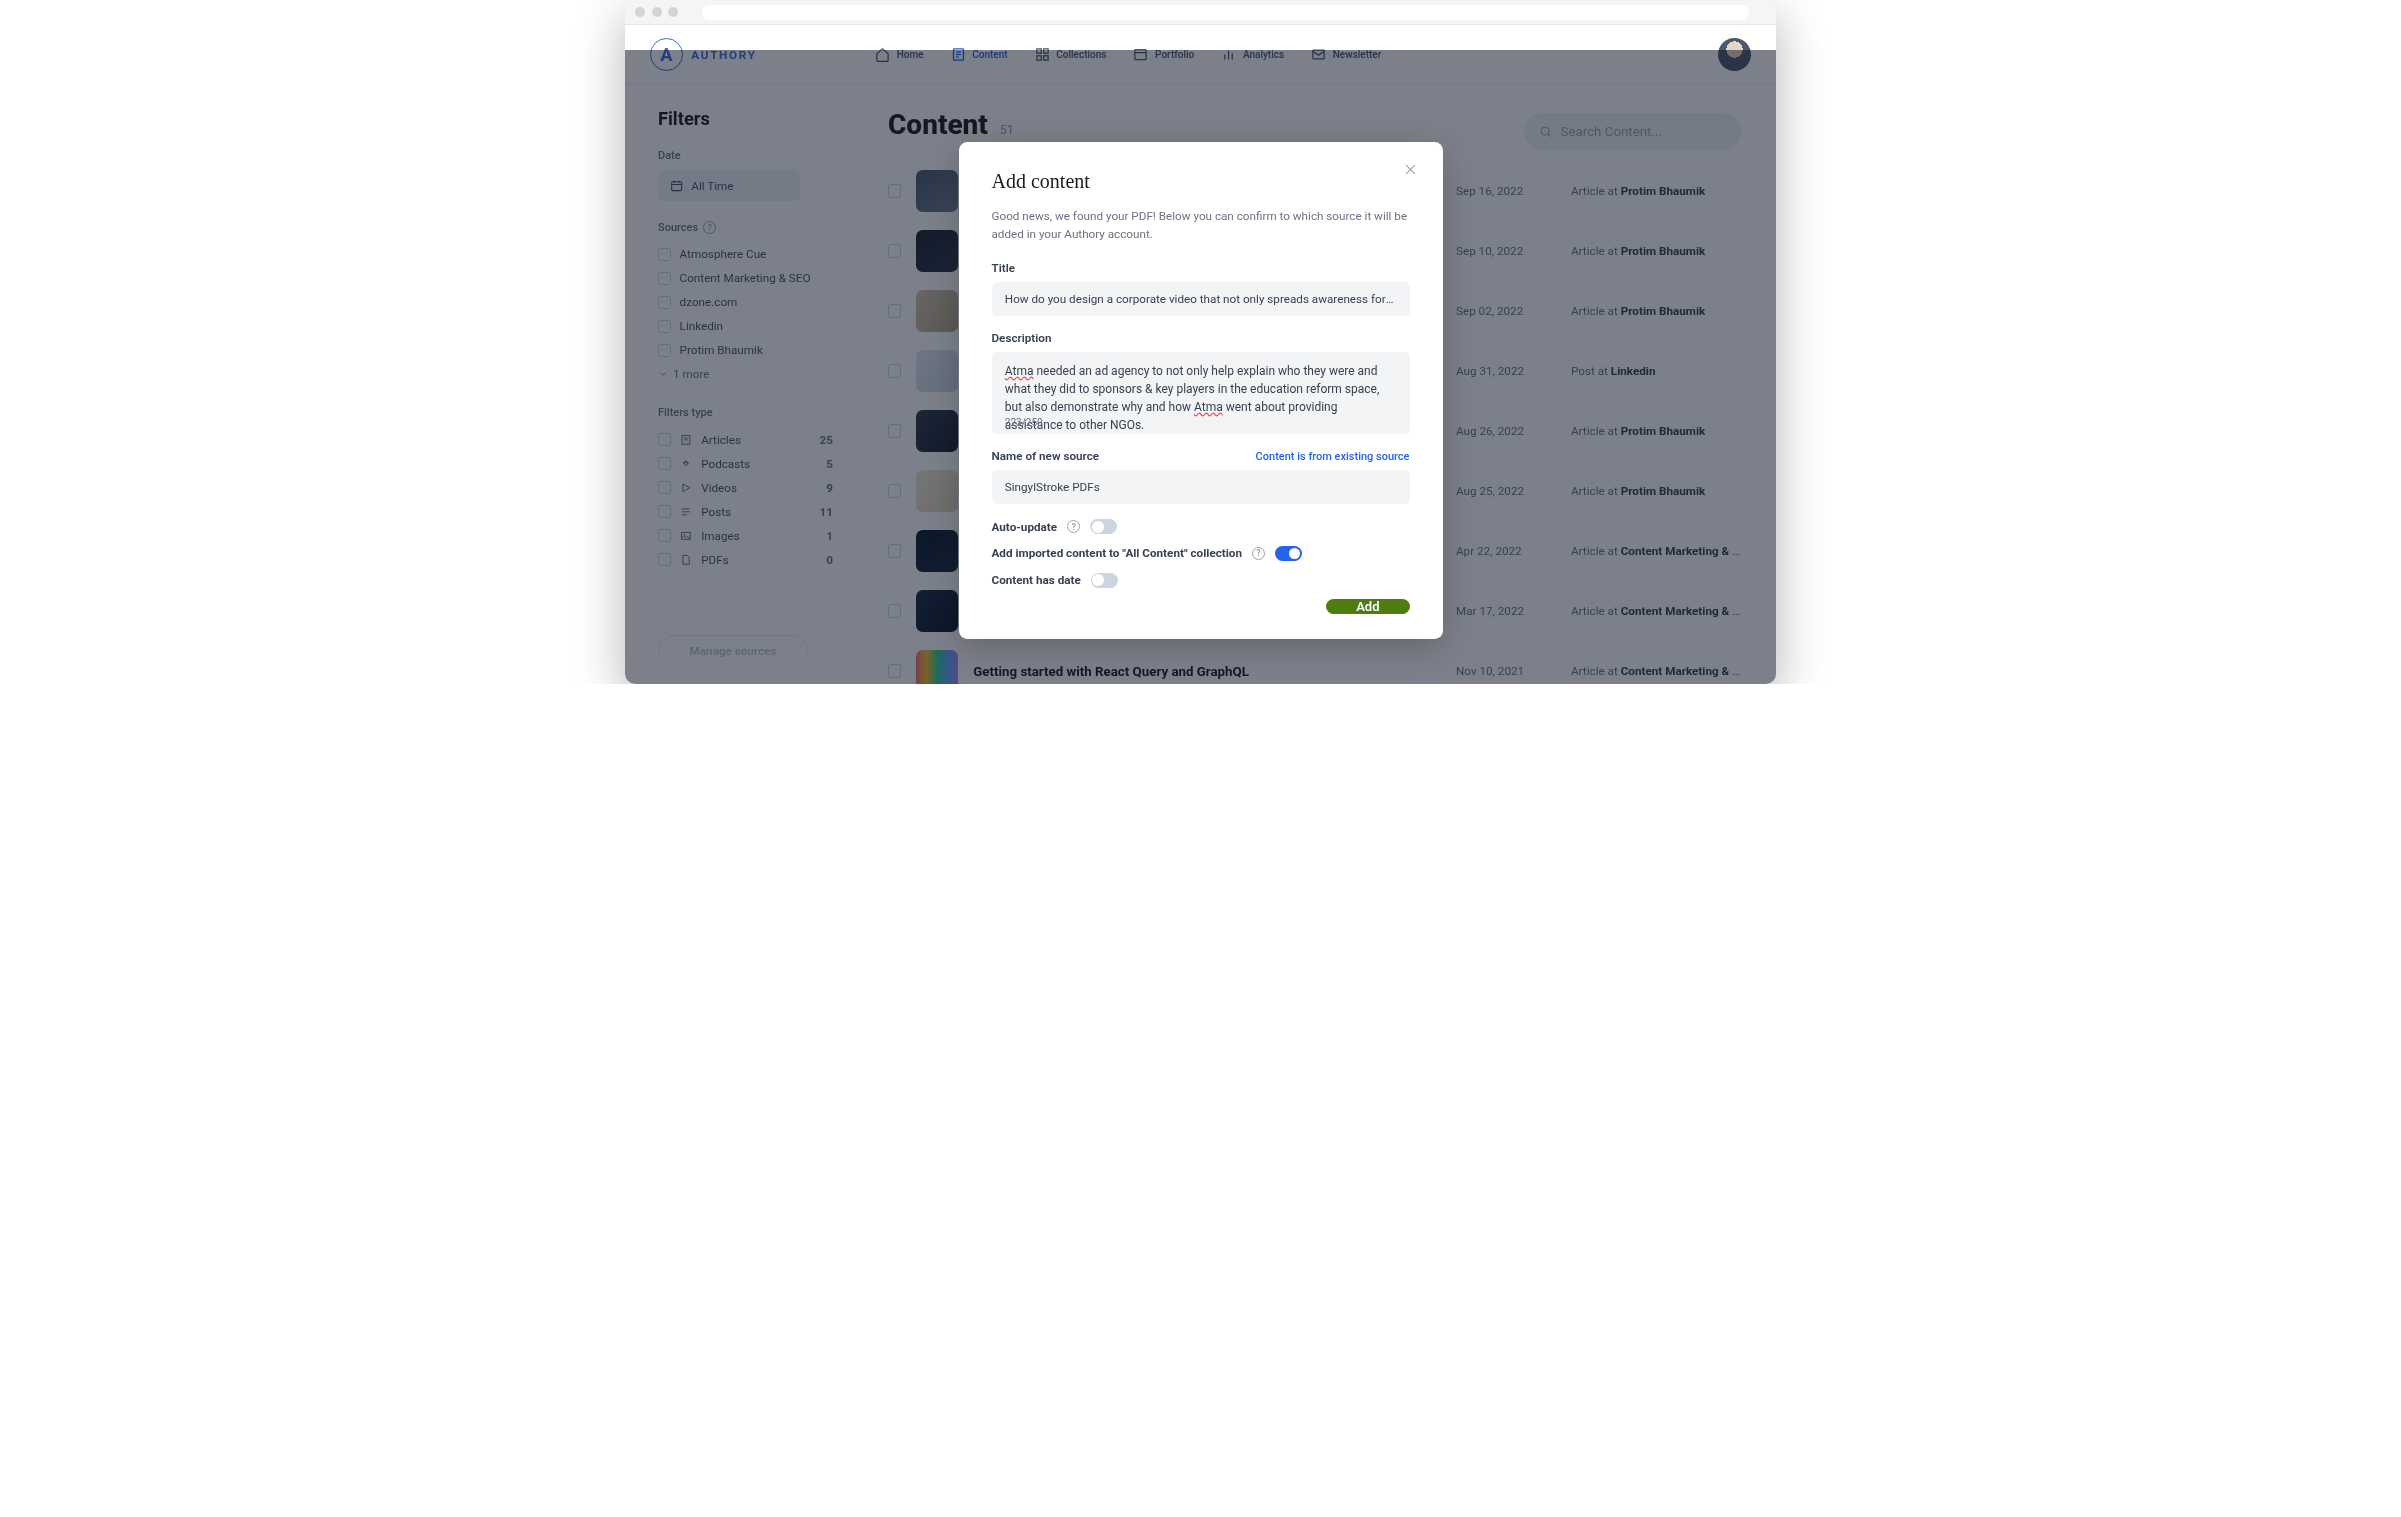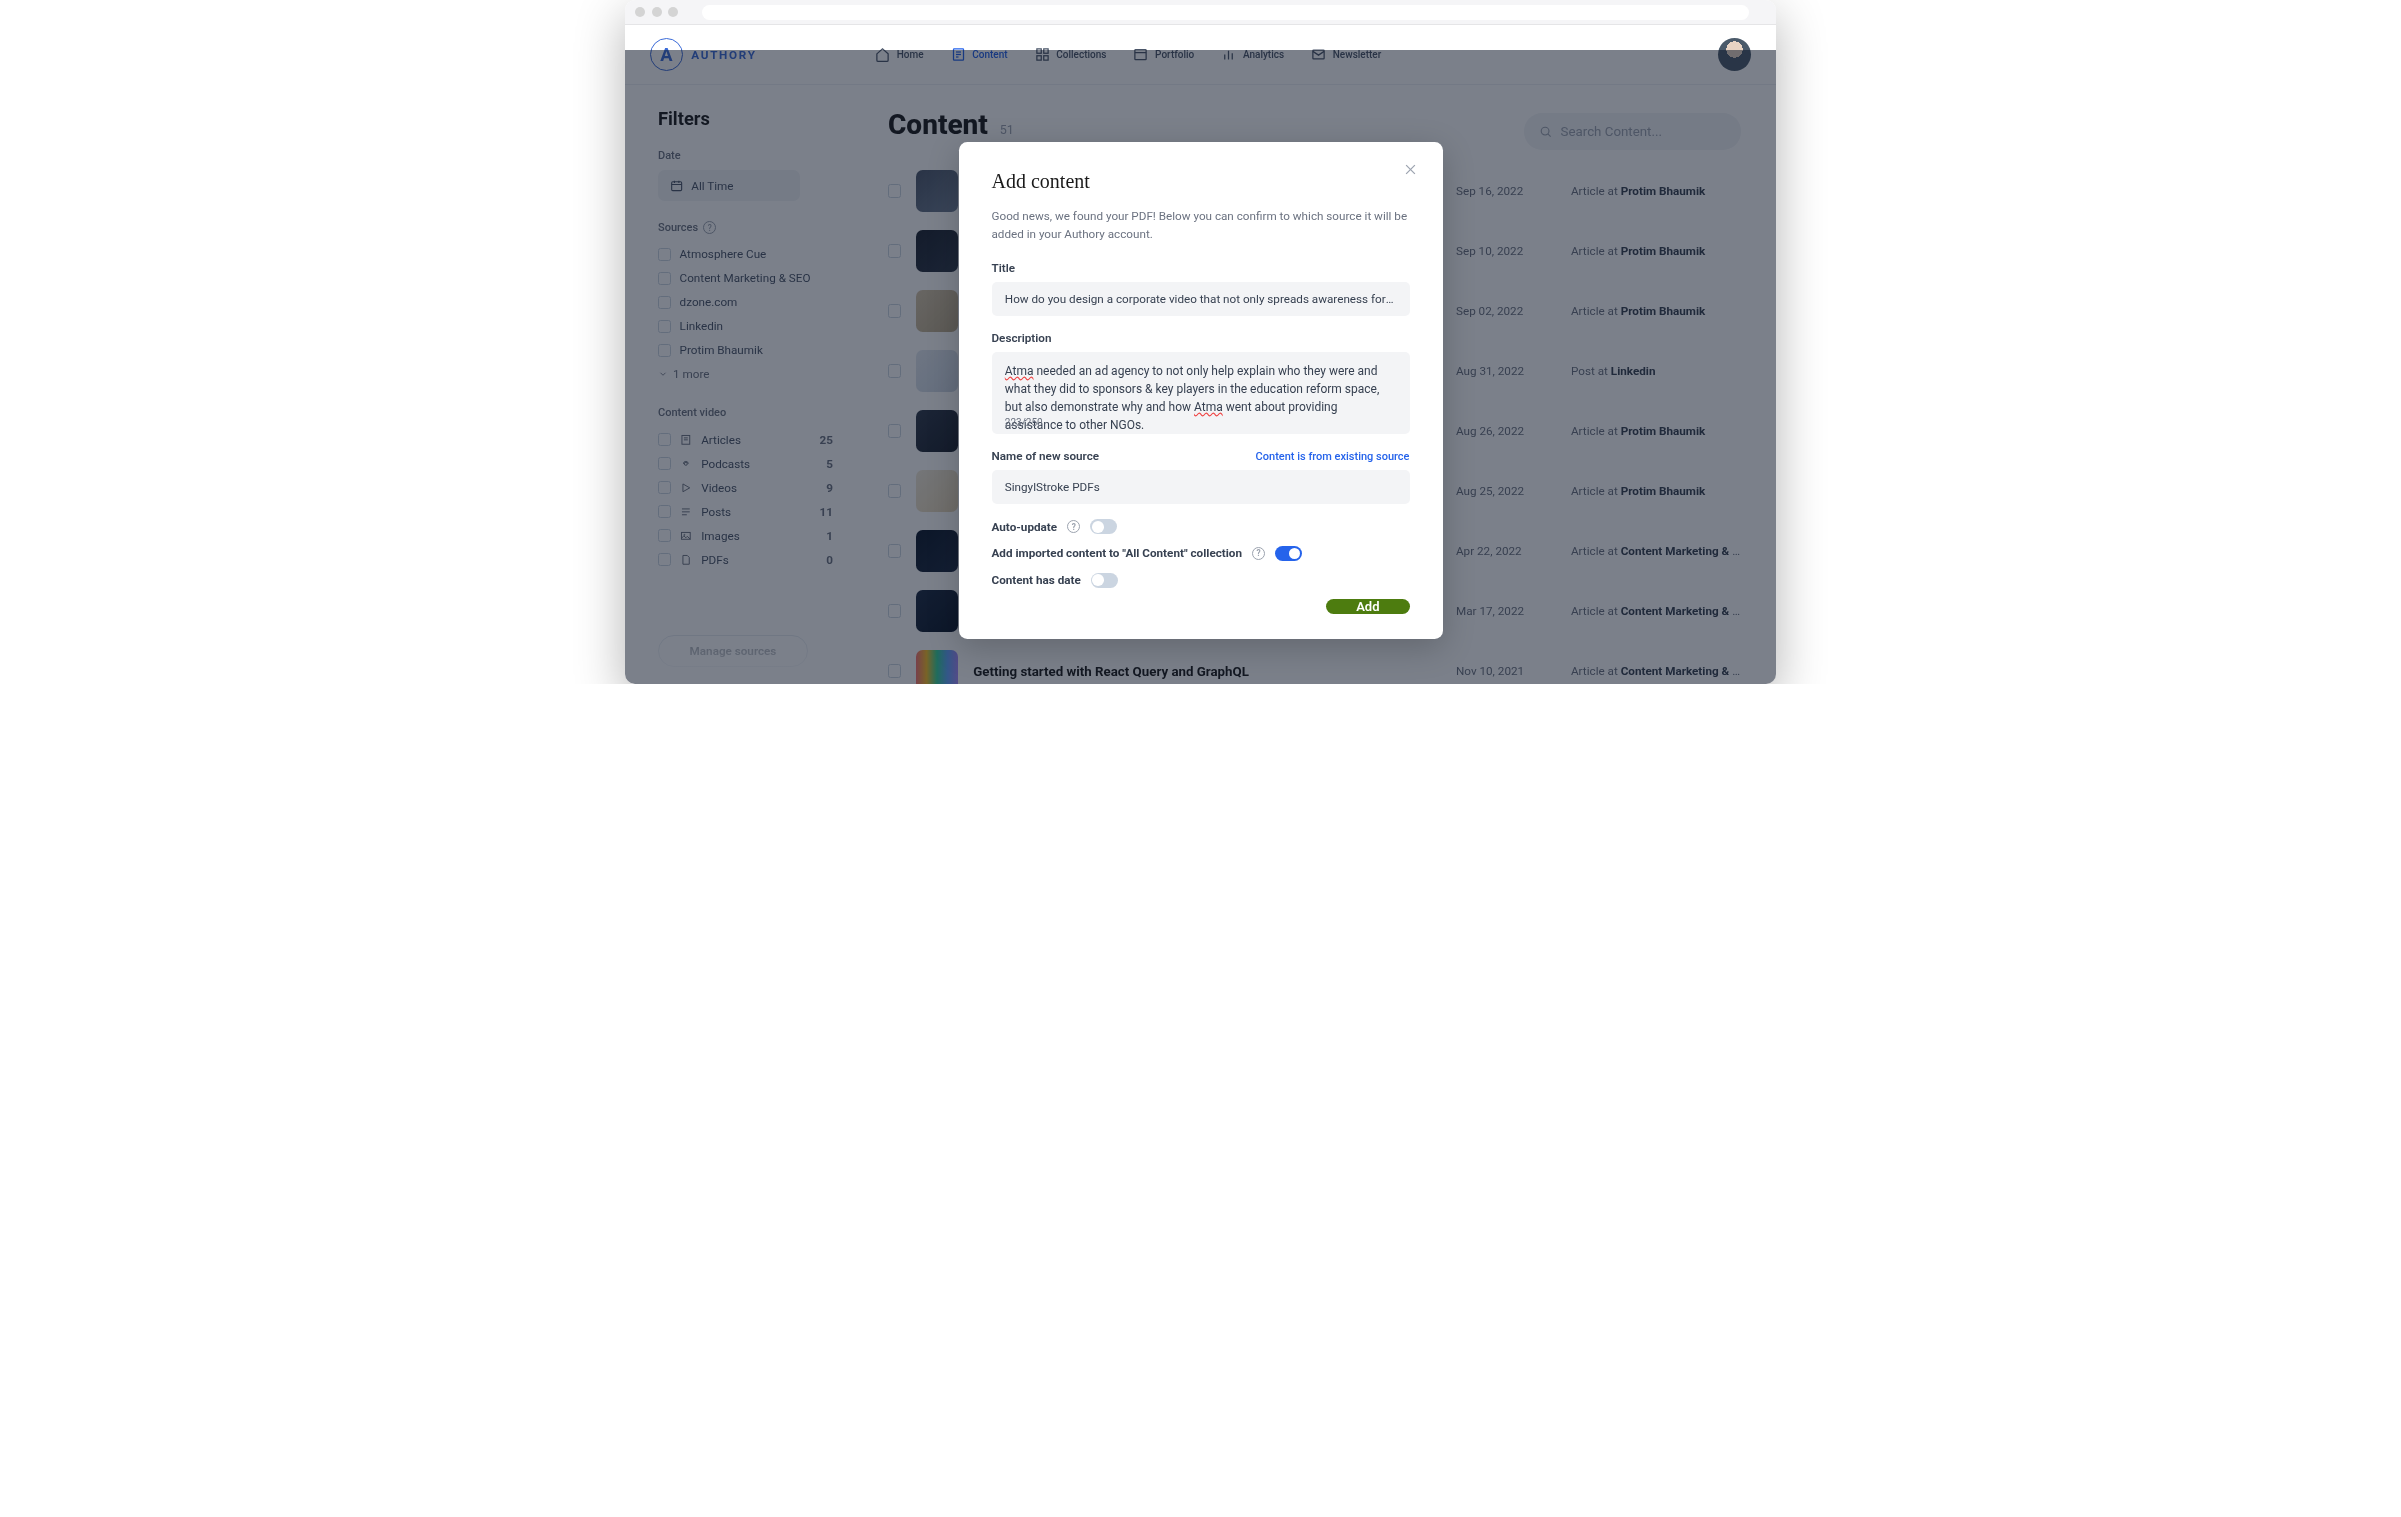--- a/index.html
+++ b/index.html
@@ -198,21 +198,21 @@
         <div class="more-link">
           <span>
               <svg width="10" height="10" viewBox="0 0 24 24" fill="none" stroke="currentColor" stroke-width="2">
                 <polyline points="6 9 12 15 18 9"></polyline>
               </svg>
             </span>
           <span>1 more</span>
         </div>
       </div>
       <div class="filter-section">
-        <div class="filter-label">Content video</div>
+        <div class="filter-label">Filters type</div>
         <div class="type-item">
             <div class="cb"></div>
             <span class="type-icon">
               <svg width="11.7" height="11.7" viewBox="0 0 24 24" fill="none" stroke="currentColor" stroke-width="2">
                 <rect x="4" y="3" width="16" height="18"></rect>
                 <line x1="8" y1="8" x2="16" y2="8"></line>
                 <line x1="8" y1="12" x2="16" y2="12"></line>
               </svg>
             </span>
             <span>Articles</span>

